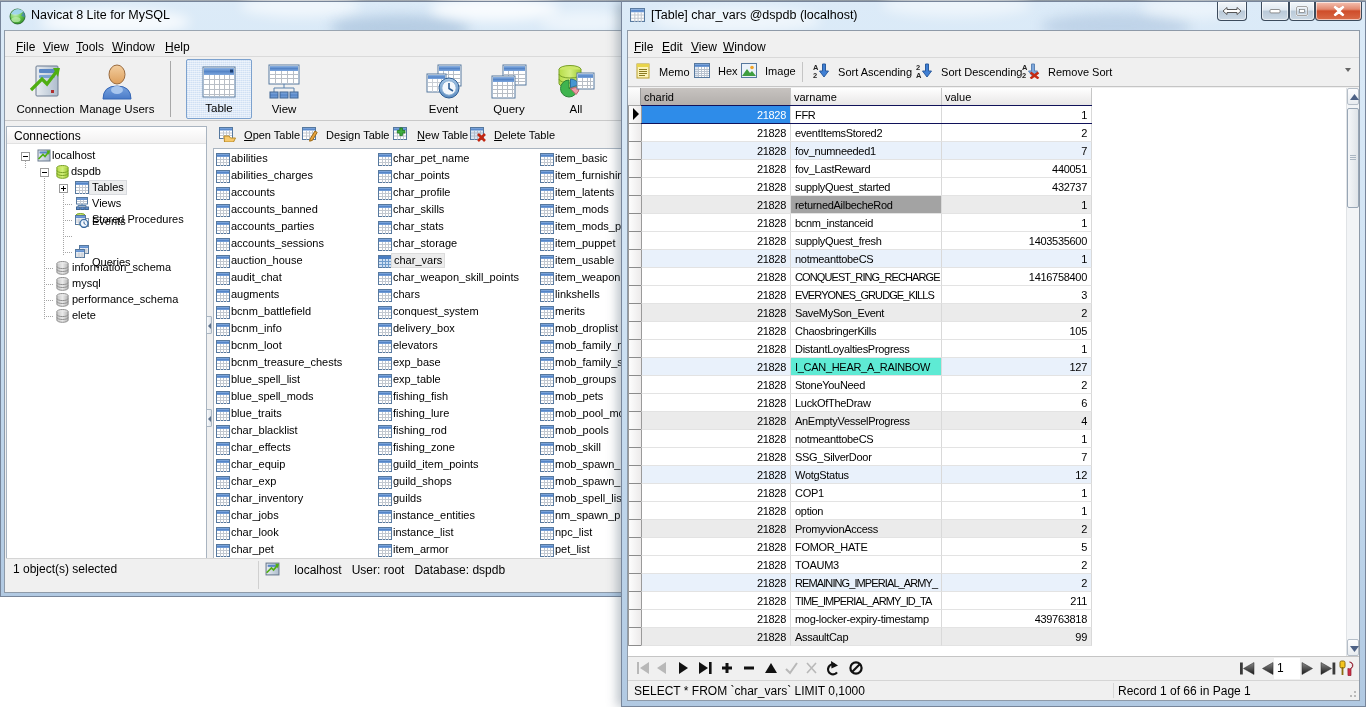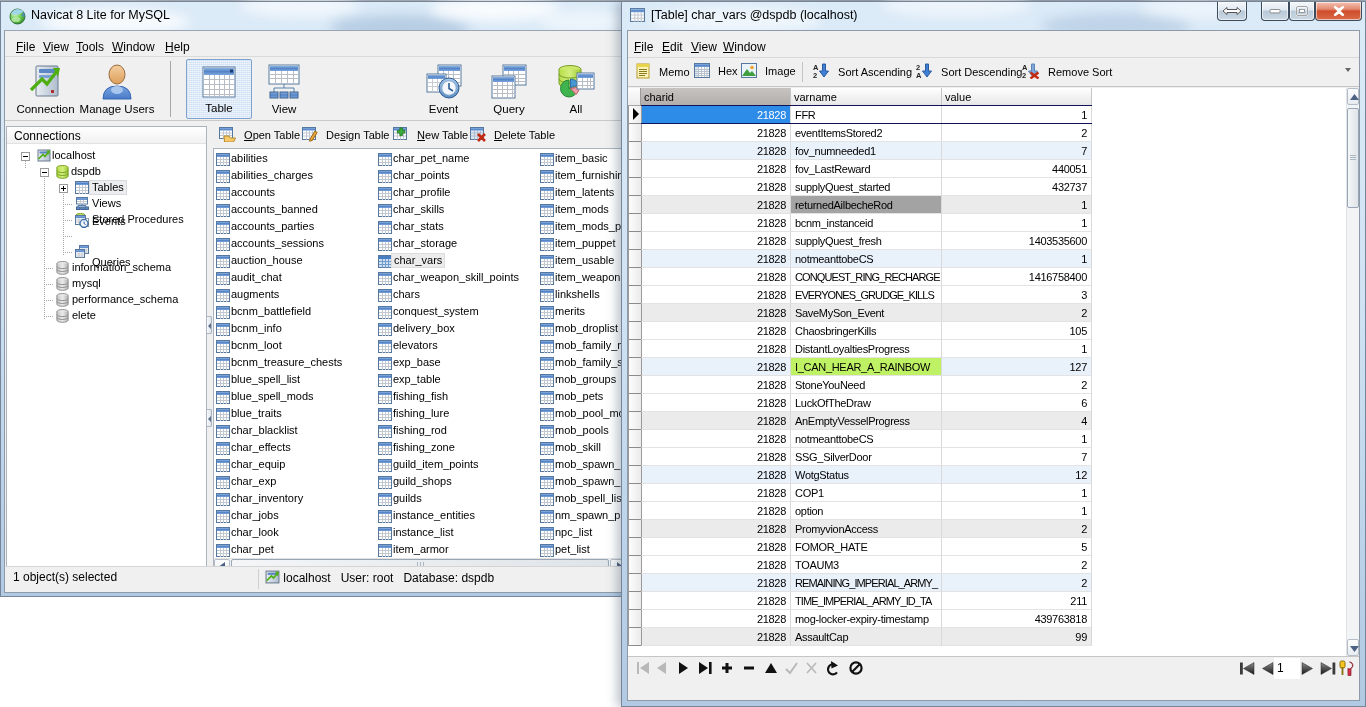--- a/index.html
+++ b/index.html
@@ -1346,31 +1346,31 @@
         <div style="position:absolute;right:0;top:0;bottom:0;width:16px;background:linear-gradient(#fdfdfe,#e8ecf0);border:1px solid #b5bec8;border-radius:2px">
           <svg width="6" height="9" viewBox="0 0 6 9" style="position:absolute;left:6px;top:2px">
               <path d="M6 4.5 L0 0 L0 9 Z" fill="#4d6185"></path>
             </svg>
           </div>
         <div class="sb-thumb" style="left:17px;right:17px;top:0;bottom:0">
           <div style="position:absolute;top:2px;bottom:2px;left:50%;width:1px;background:#aab6c2;box-shadow:-3px 0 0 #aab6c2, 3px 0 0 #aab6c2"></div>
           </div>
       </div>
     </div>
-    <div id="lstatus" class="statusbar" style="left:1px;right:1px;bottom:1px;height:25px">
+    <div id="lstatus" class="statusbar" style="left:1px;right:1px;bottom:1px;height:33px">
       <span style="position:absolute;left:7px;top:3px">1 object(s) selected</span>
       <div style="position:absolute;left:252px;top:2px;bottom:2px;width:1px;background:#d0d0d0"></div>
       <span class="abs" style="left:259px;top:3px">
         <svg width="15" height="14" viewBox="0 0 14 13" style="vertical-align:-2px">
           <rect x="1" y="1" width="12" height="11" fill="url(#srvg)" stroke="#6b7b90"></rect>
           <rect x="2.5" y="2.5" width="9" height="2" fill="#5b87c5"></rect>
           <path d="M1.5 10 L6 5.5 L8 7.5 L12 2.5" fill="none" stroke="#4fae12" stroke-width="1.6"></path>
           <path d="M9.5 1.5 L13 1.5 L12 6 Z" fill="#4fae12"></path>
         </svg>
-        <span style="margin-left:0">localhost&nbsp;&nbsp; User: root&nbsp;&nbsp; Database: dspdb</span>
+        <span style="margin-left:11px">localhost&nbsp;&nbsp; User: root&nbsp;&nbsp; Database: dspdb</span>
       </span>
     </div>
   </div>
   <div class="frame"></div>
 </div>
 
 <div id="rwin" class="win">
   <div class="titlebar">
     <div class="wisp" style="left:30px;top:6px;width:170px;height:26px;background:rgba(255,255,255,.55)"></div>
     <div class="wisp" style="left:260px;top:-8px;width:150px;height:24px;background:rgba(255,255,255,.5)"></div>
@@ -1534,21 +1534,21 @@
         <div class="rowsel" style="top:234px"></div>
         <div class="gc r" style="left:13px;top:234px;width:150px;background:#fff;color:#000;border-left:1px solid #9a9a9a">21828</div>
         <div class="gc" style="left:163px;top:234px;width:151px;background:#fff;">ChaosbringerKills</div>
         <div class="gc r" style="left:314px;top:234px;width:150px;background:#fff">105</div>
         <div class="rowsel" style="top:252px"></div>
         <div class="gc r" style="left:13px;top:252px;width:150px;background:#fff;color:#000;border-left:1px solid #9a9a9a">21828</div>
         <div class="gc" style="left:163px;top:252px;width:151px;background:#fff;">DistantLoyaltiesProgress</div>
         <div class="gc r" style="left:314px;top:252px;width:150px;background:#fff">1</div>
         <div class="rowsel" style="top:270px"></div>
         <div class="gc r" style="left:13px;top:270px;width:150px;background:#e9f1fb;color:#000;border-left:1px solid #9a9a9a">21828</div>
-        <div class="gc" style="left:163px;top:270px;width:151px;background:#bef264;">I_CAN_HEAR_A_RAINBOW</div>
+        <div class="gc" style="left:163px;top:270px;width:151px;background:#5eead4;">I_CAN_HEAR_A_RAINBOW</div>
         <div class="gc r" style="left:314px;top:270px;width:150px;background:#e9f1fb">127</div>
         <div class="rowsel" style="top:288px"></div>
         <div class="gc r" style="left:13px;top:288px;width:150px;background:#fff;color:#000;border-left:1px solid #9a9a9a">21828</div>
         <div class="gc" style="left:163px;top:288px;width:151px;background:#fff;">StoneYouNeed</div>
         <div class="gc r" style="left:314px;top:288px;width:150px;background:#fff">2</div>
         <div class="rowsel" style="top:306px"></div>
         <div class="gc r" style="left:13px;top:306px;width:150px;background:#fff;color:#000;border-left:1px solid #9a9a9a">21828</div>
         <div class="gc" style="left:163px;top:306px;width:151px;background:#fff;">LuckOfTheDraw</div>
         <div class="gc r" style="left:314px;top:306px;width:150px;background:#fff">6</div>
         <div class="rowsel" style="top:324px"></div>
@@ -1662,15 +1662,27 @@
         <path d="M1 1.5 L11.5 7.5 L1 13.5 Z" fill="url(#navg)" stroke="#2a2a2a" stroke-width=".5"></path>
         <path d="M20 1.5 L30.5 7.5 L20 13.5 Z" fill="url(#navg)" stroke="#2a2a2a" stroke-width=".5"></path>
           <rect x="31.5" y="1.5" width="2.8" height="12" fill="#3a3a3a"></rect>
       </svg>
       <svg class="abs" style="left:711px;top:3px" width="16" height="17" viewBox="0 0 16 17">
         <rect x="1" y="1" width="5" height="7" rx="1.5" fill="#f5c51d" stroke="#8a6d10"></rect>
           <rect x="2.6" y="7" width="1.8" height="8" fill="#8a6d10"></rect>
         <path d="M10.5 2 a3.4 3.4 0 1 1 -1.6 6.4 L9 15.5 l3 0 L12 8.2 a3.4 3.4 0 0 0 -1.5 -6.2" fill="#cf3048" stroke="#8c1a2c" stroke-width=".7"></path>
       </svg>
     </div>
+    <div id="rstatus" class="statusbar abs">
+      <span style="position:absolute;left:6px;top:3px">SELECT * FROM `char_vars` LIMIT 0,1000</span>
+      <div style="position:absolute;left:485px;top:2px;bottom:2px;width:1px;background:#d8d8d8"></div>
+      <span style="position:absolute;left:490px;top:3px">Record 1 of 66 in Page 1</span>
+      <svg style="position:absolute;right:2px;bottom:2px" width="10" height="10" viewBox="0 0 10 10">
+        <g fill="#b9b9b9">
+            <rect x="7" y="7" width="2" height="2"></rect>
+            <rect x="7" y="3" width="2" height="2"></rect>
+            <rect x="3" y="7" width="2" height="2"></rect>
+          </g>
+      </svg>
+    </div>
   </div>
   <div class="frame"></div>
 </div>
 
 </body></html>

